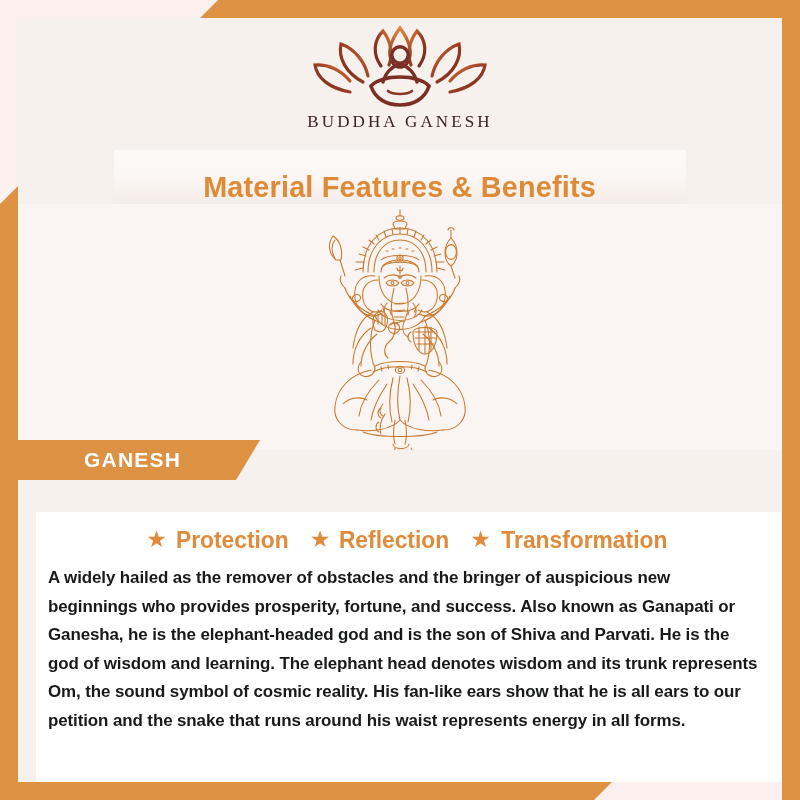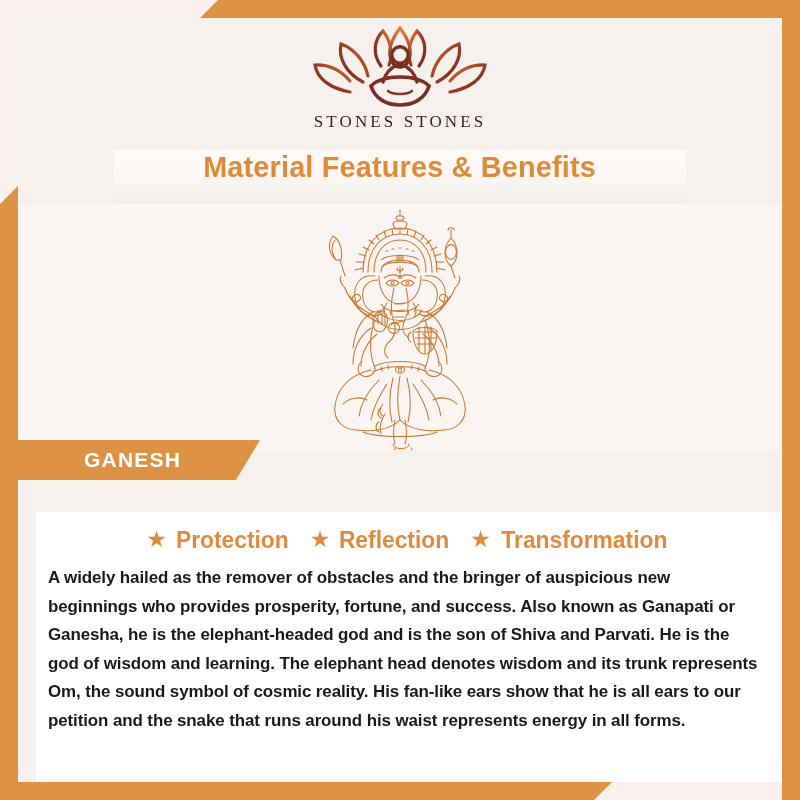--- a/index.html
+++ b/index.html
@@ -70,21 +70,21 @@
     margin-top:2px;
     white-space:nowrap;
   }
 
   
   .title-band {
     position:absolute;
     left:96px; top:132px;
     width:572px; height:54px;
     background:linear-gradient(180deg,#fdfaf8 0%,#fbf6f3 55%,#f4ece8 100%);
-    display:flex; align-items:flex-start; justify-content:center;
+    display:flex; align-items:flex-end; justify-content:center;
     box-shadow:0 1px 2px rgba(120,80,60,.05);
   }
   .title-text {
     font-family:"Liberation Sans Narrow","Liberation Sans",sans-serif;
     font-size:30px;
     font-weight:bold;
     color:#de8b38;
     letter-spacing:.2px;
     transform:scaleX(.96);
     white-space:nowrap;
@@ -220,21 +220,21 @@
             <path d="M95 40 C86 43 80 50 78 58" stroke="#7b3023" stroke-width="3.4"></path>
             <path d="M95 40 C104 43 110 50 112 58" stroke="#7b3023" stroke-width="3.4"></path>
 
             <path d="M66 62 C70 75 82 81 95 81 C108 81 120 75 124 62" stroke="#7b3023" stroke-width="3.6"></path>
             <path d="M66 62 C72 56 82 53 95 53 C108 53 118 56 124 62" stroke="#7b3023" stroke-width="3.4"></path>
 
             <path d="M83 67 C88 71 102 71 107 67" stroke="#8a3724" stroke-width="2.6"></path>
           </g>
         </svg>
       </span>
-      <span class="brand-name">STONES STONES</span>
+      <span class="brand-name">BUDDHA GANESH</span>
     </div>
 
     <div class="title-band">
       <span class="title-text">Material Features &amp; Benefits</span>
     </div>
 
     <div class="hero">
       <span>
         <svg viewBox="0 0 210 250" width="210" height="250" xmlns="http://www.w3.org/2000/svg" aria-hidden="true">
           <g fill="none" stroke="#c8772c" stroke-width="1.05" stroke-linecap="round" stroke-linejoin="round">

